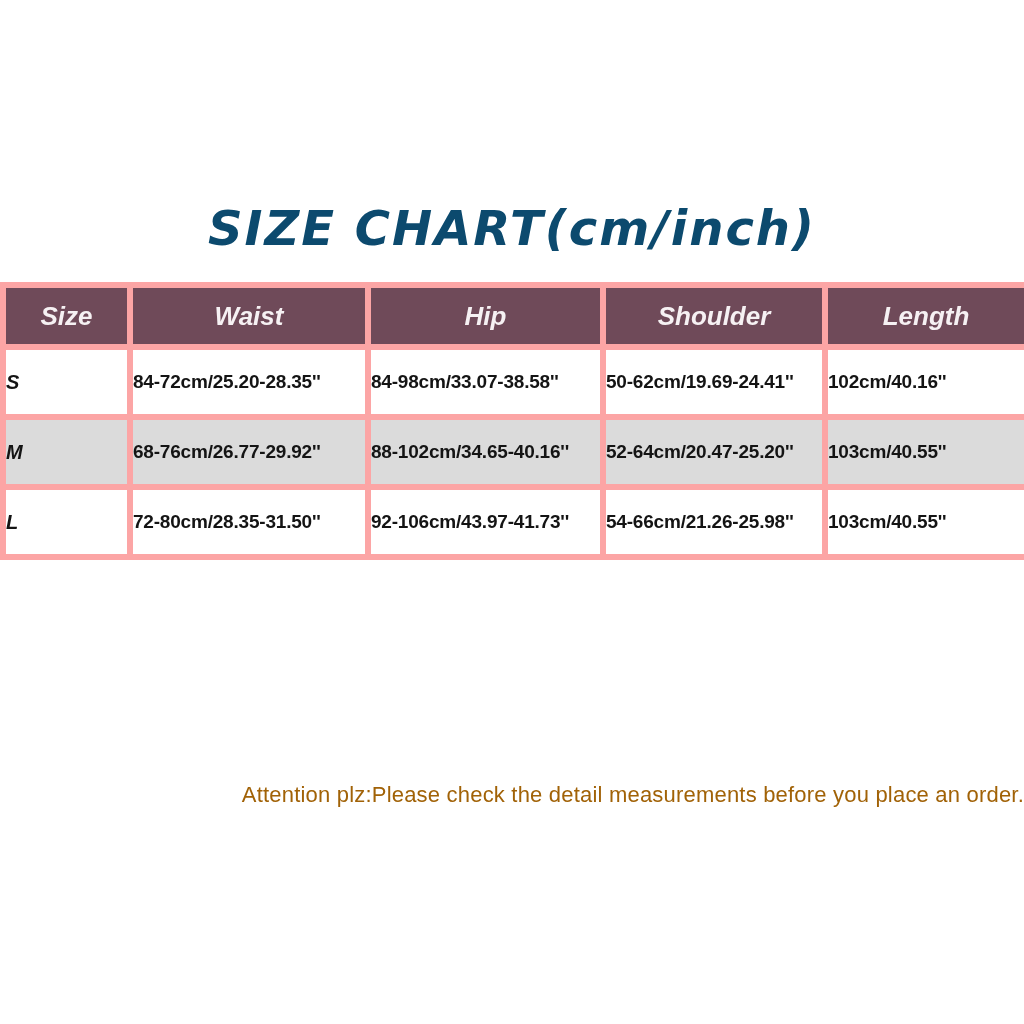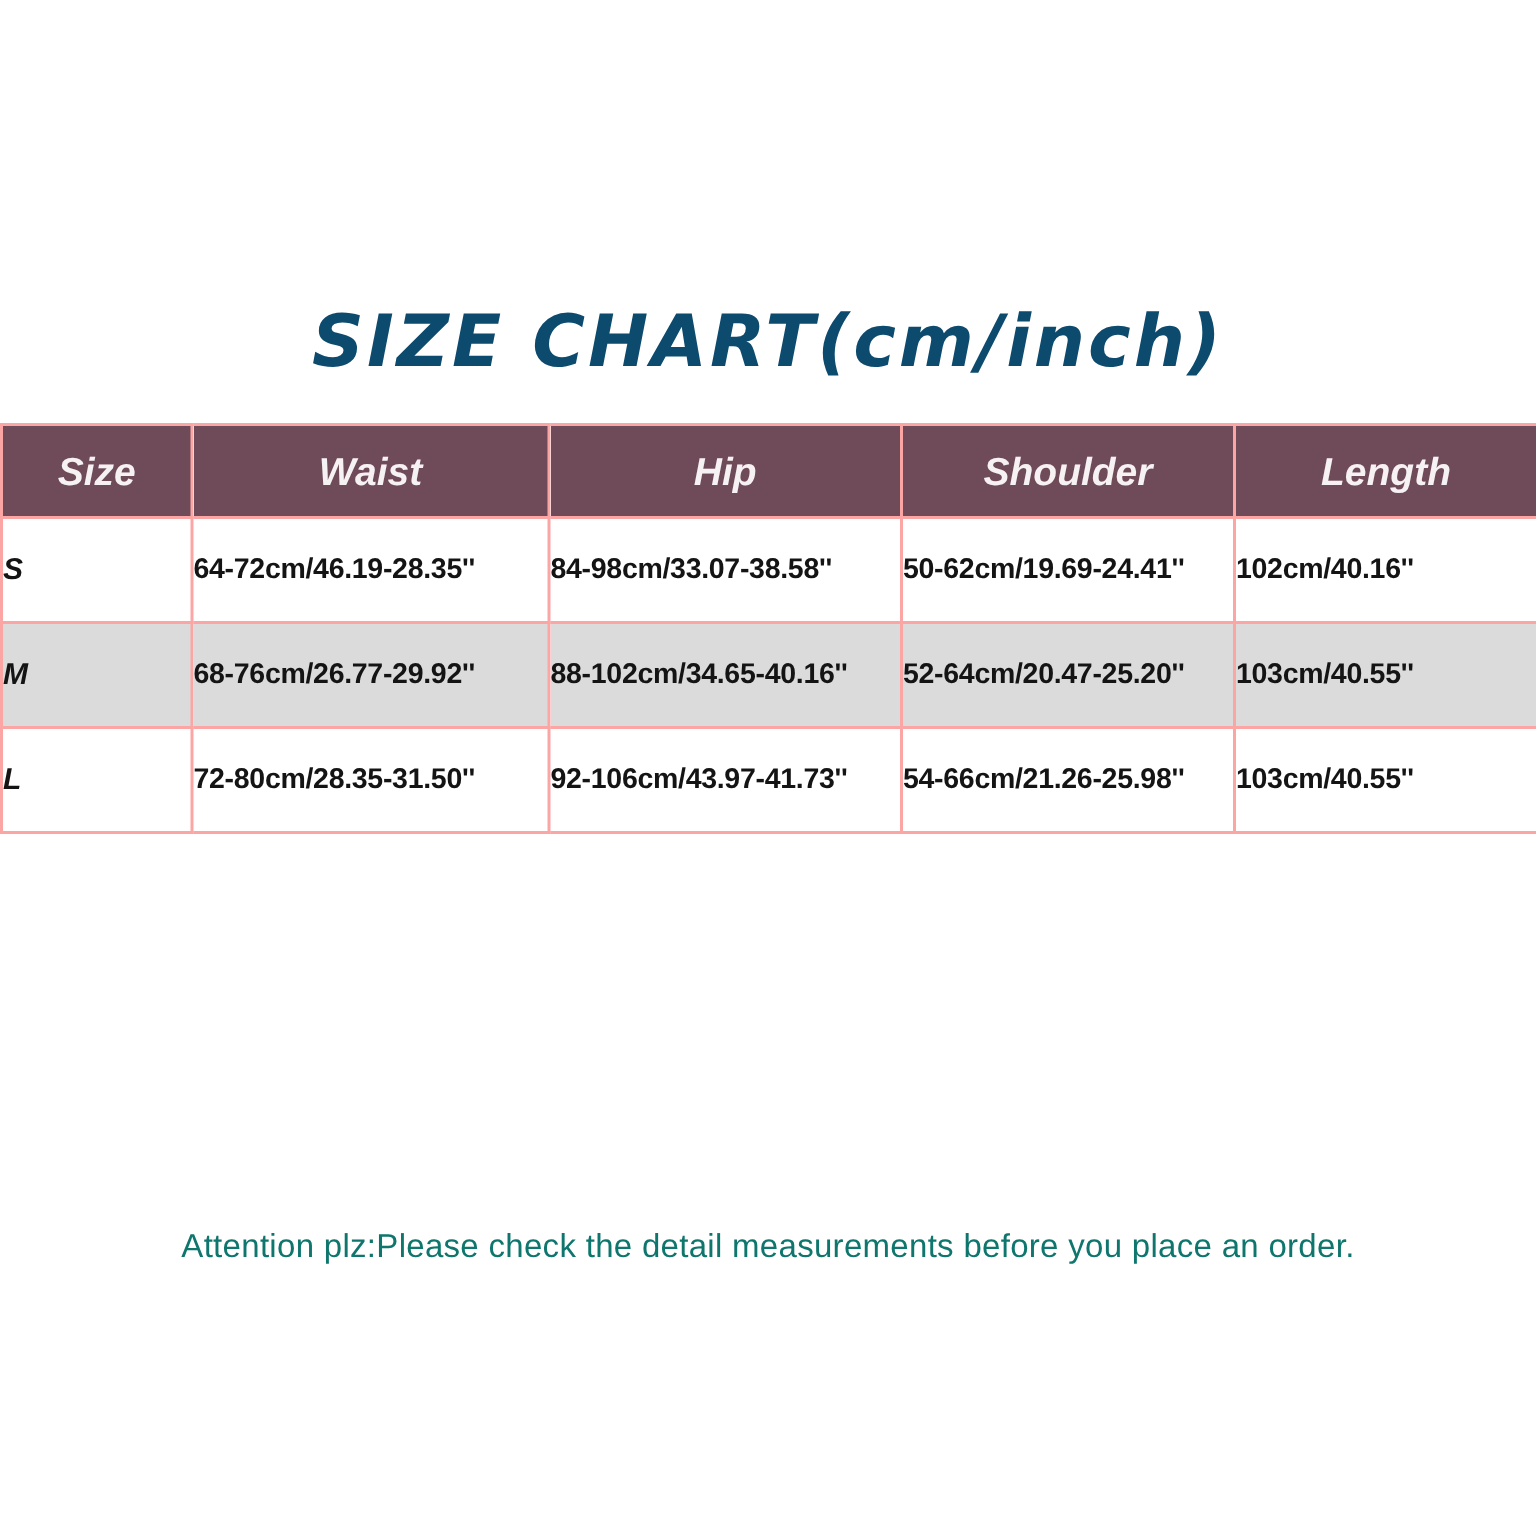--- a/index.html
+++ b/index.html
@@ -20,21 +20,21 @@
     color: #0c4a6e;
     margin-top: 16px;
   }
 
   table.size-chart {
     position: absolute; top: 282px; left: 0;
     width: 1024px;
     border-collapse: collapse; table-layout: fixed;
   }
   .size-chart th, .size-chart td {
-    border: 2px solid #fca5a5;
+    border: 6px solid #fca5a5;
     vertical-align: middle;
     overflow: hidden; white-space: nowrap;
   }
   .size-chart thead th {
     background: #6f4a59; color: #f6f1f3;
     font-style: italic; font-weight: bold;
     font-size: 26px; height: 62px;
   }
   .size-chart tbody td {
     height: 70px; background: #ffffff;
@@ -44,24 +44,24 @@
   .size-chart tbody tr.shaded td { background: #dbdbdb; }
   .size-chart td.size-cell { font-style: italic; font-size: 20px; }
 
   .col-size { width: 127px; }
   .col-waist { width: 238px; }
   .col-hip { width: 235px; }
   .col-shoulder { width: 222px; }
   .col-length { width: 202px; }
 
   .footer {
-    position: absolute; top: 815px; left: 0; width: 100%;
-    text-align: center;
+    position: absolute; top: 779px; left: 0; width: 100%;
+    text-align: right;
     font-size: 22px; line-height: 32px;
-    color: #0f766e; letter-spacing: 0.2px;
+    color: #a16207; letter-spacing: 0.2px;
   }
 </style>
 </head>
 <body>
 
 <div class="page">
 
   <h1 class="title">SIZE CHART(cm/inch)</h1>
 
   <table class="size-chart">
@@ -77,21 +77,21 @@
         <th>Size</th>
         <th>Waist</th>
         <th>Hip</th>
         <th>Shoulder</th>
         <th>Length</th>
       </tr>
     </thead>
     <tbody id="table-body">
         <tr>
           <td class="size-cell">S</td>
-          <td>64-72cm/46.19-28.35''</td>
+          <td>84-72cm/25.20-28.35''</td>
           <td>84-98cm/33.07-38.58''</td>
           <td>50-62cm/19.69-24.41''</td>
           <td>102cm/40.16''</td>
         </tr>
         <tr class="shaded">
           <td class="size-cell">M</td>
           <td>68-76cm/26.77-29.92''</td>
           <td>88-102cm/34.65-40.16''</td>
           <td>52-64cm/20.47-25.20''</td>
           <td>103cm/40.55''</td>

